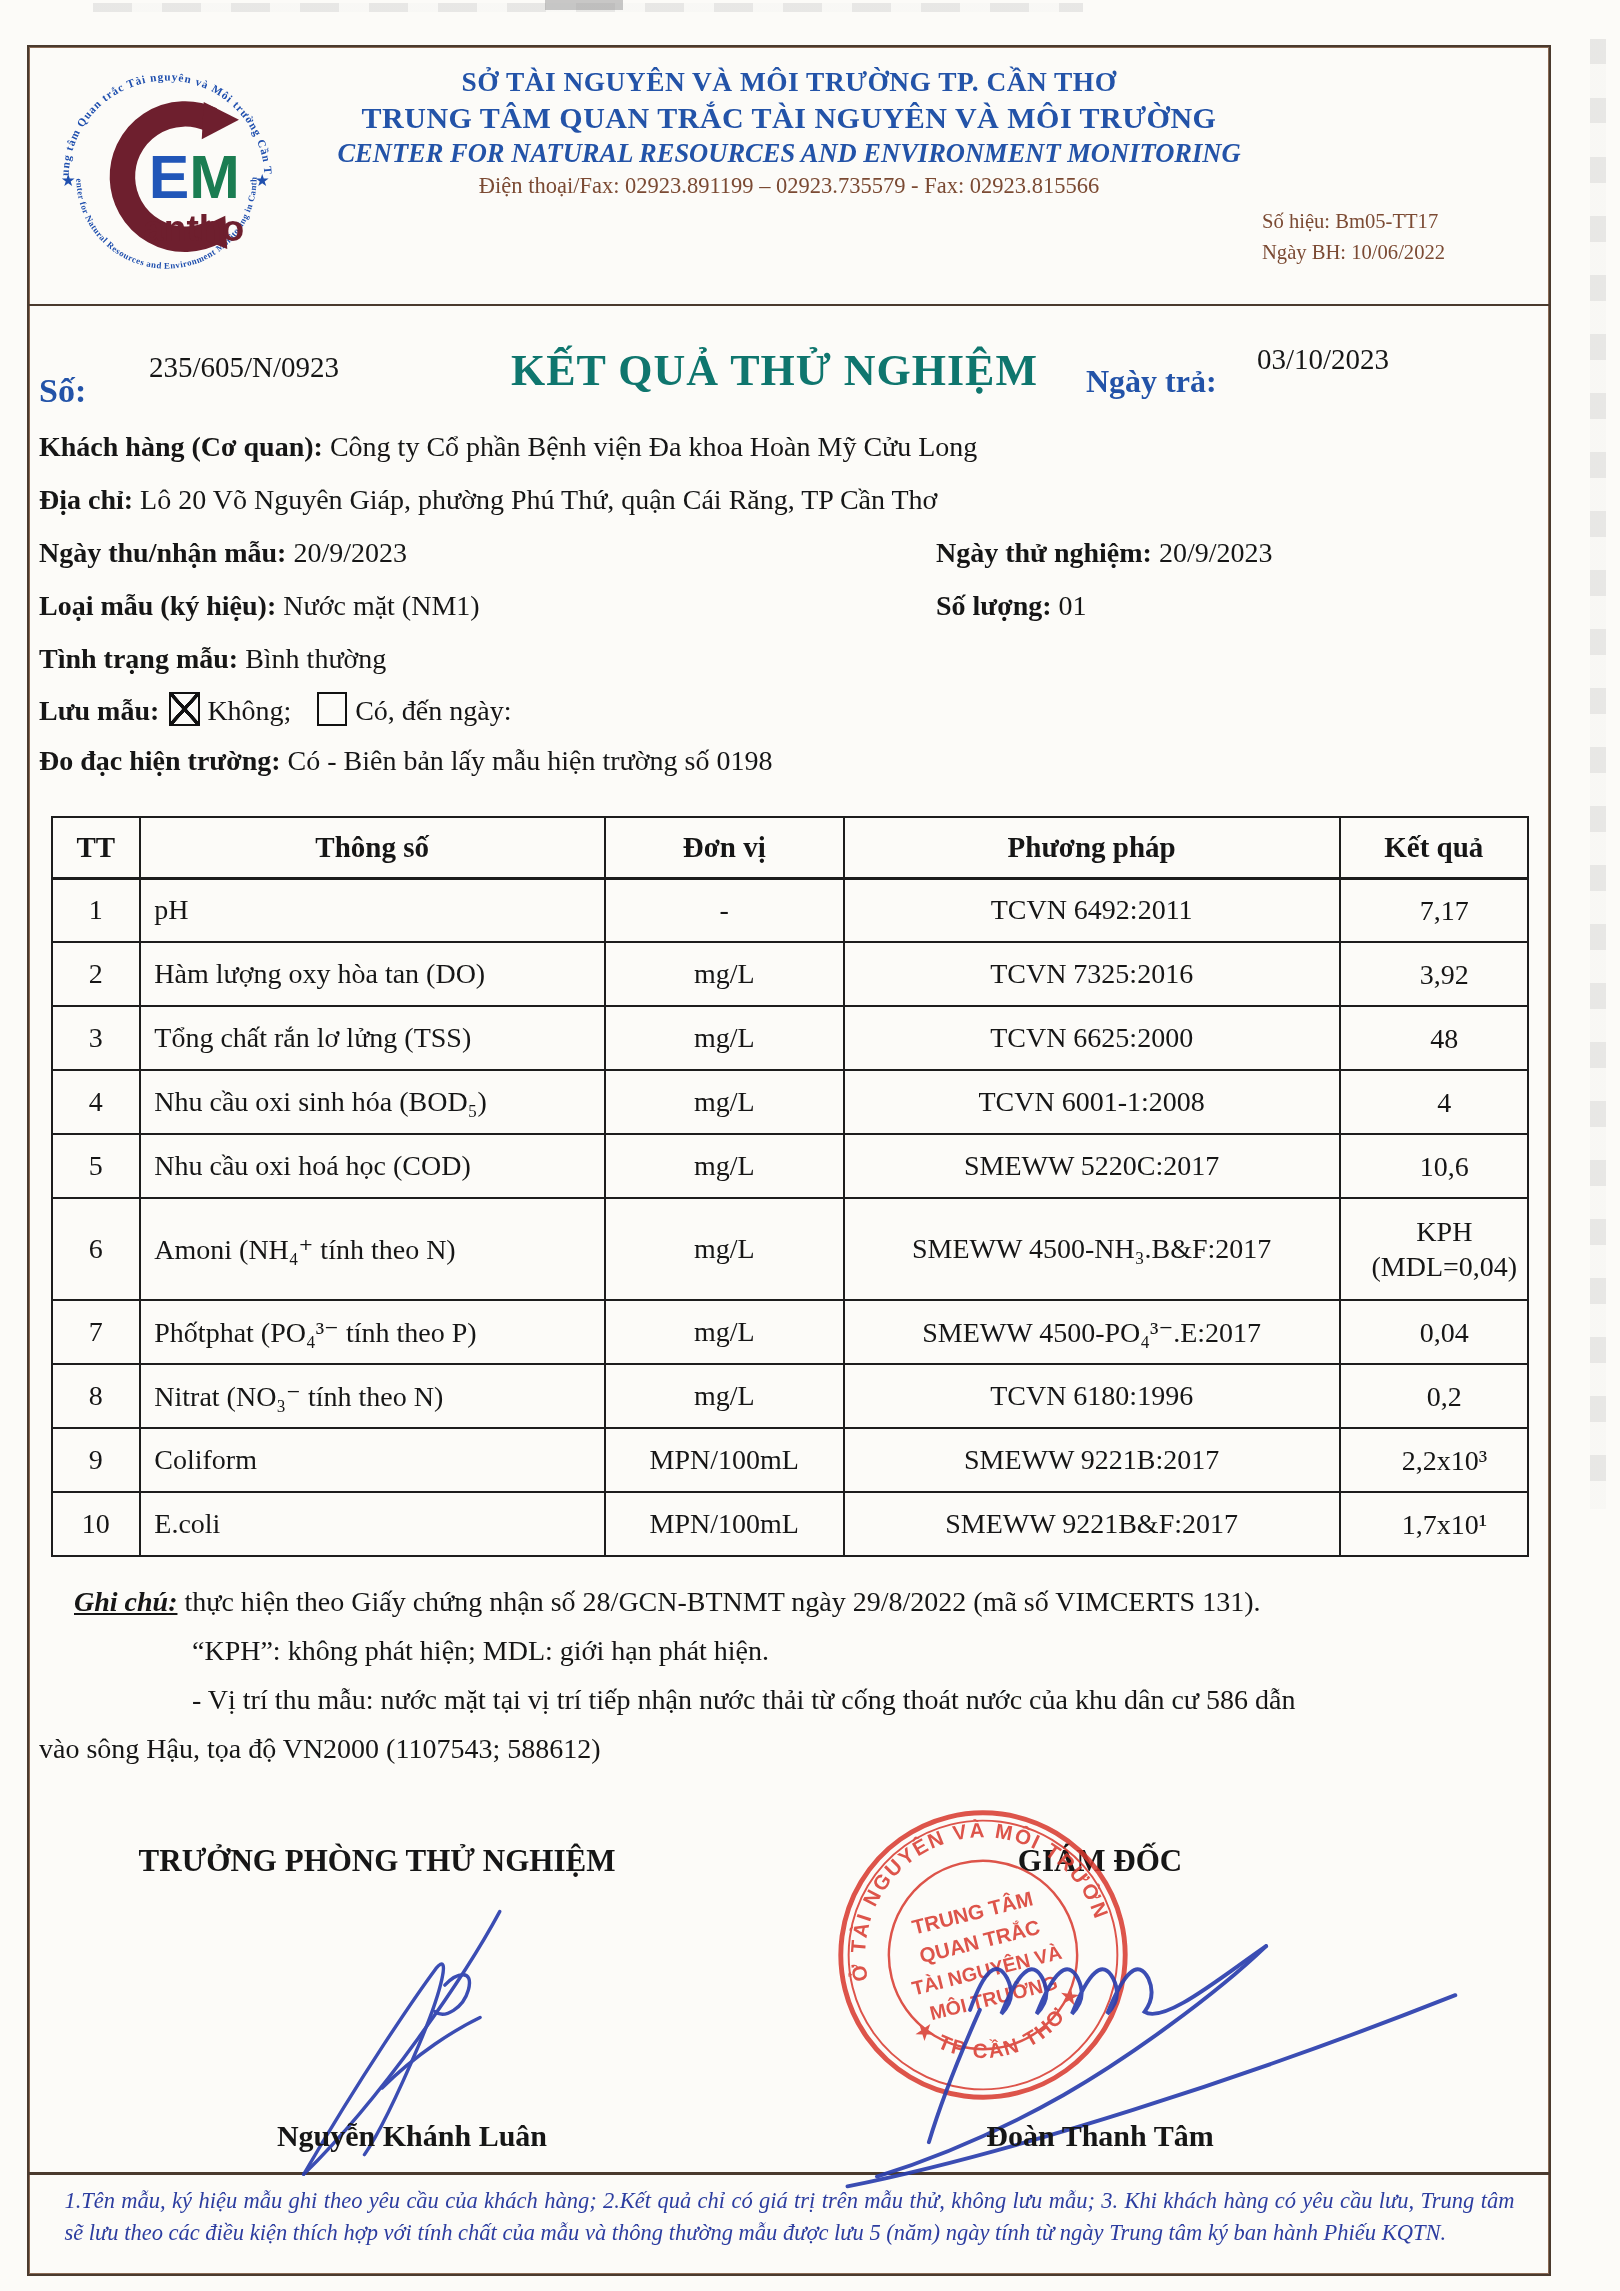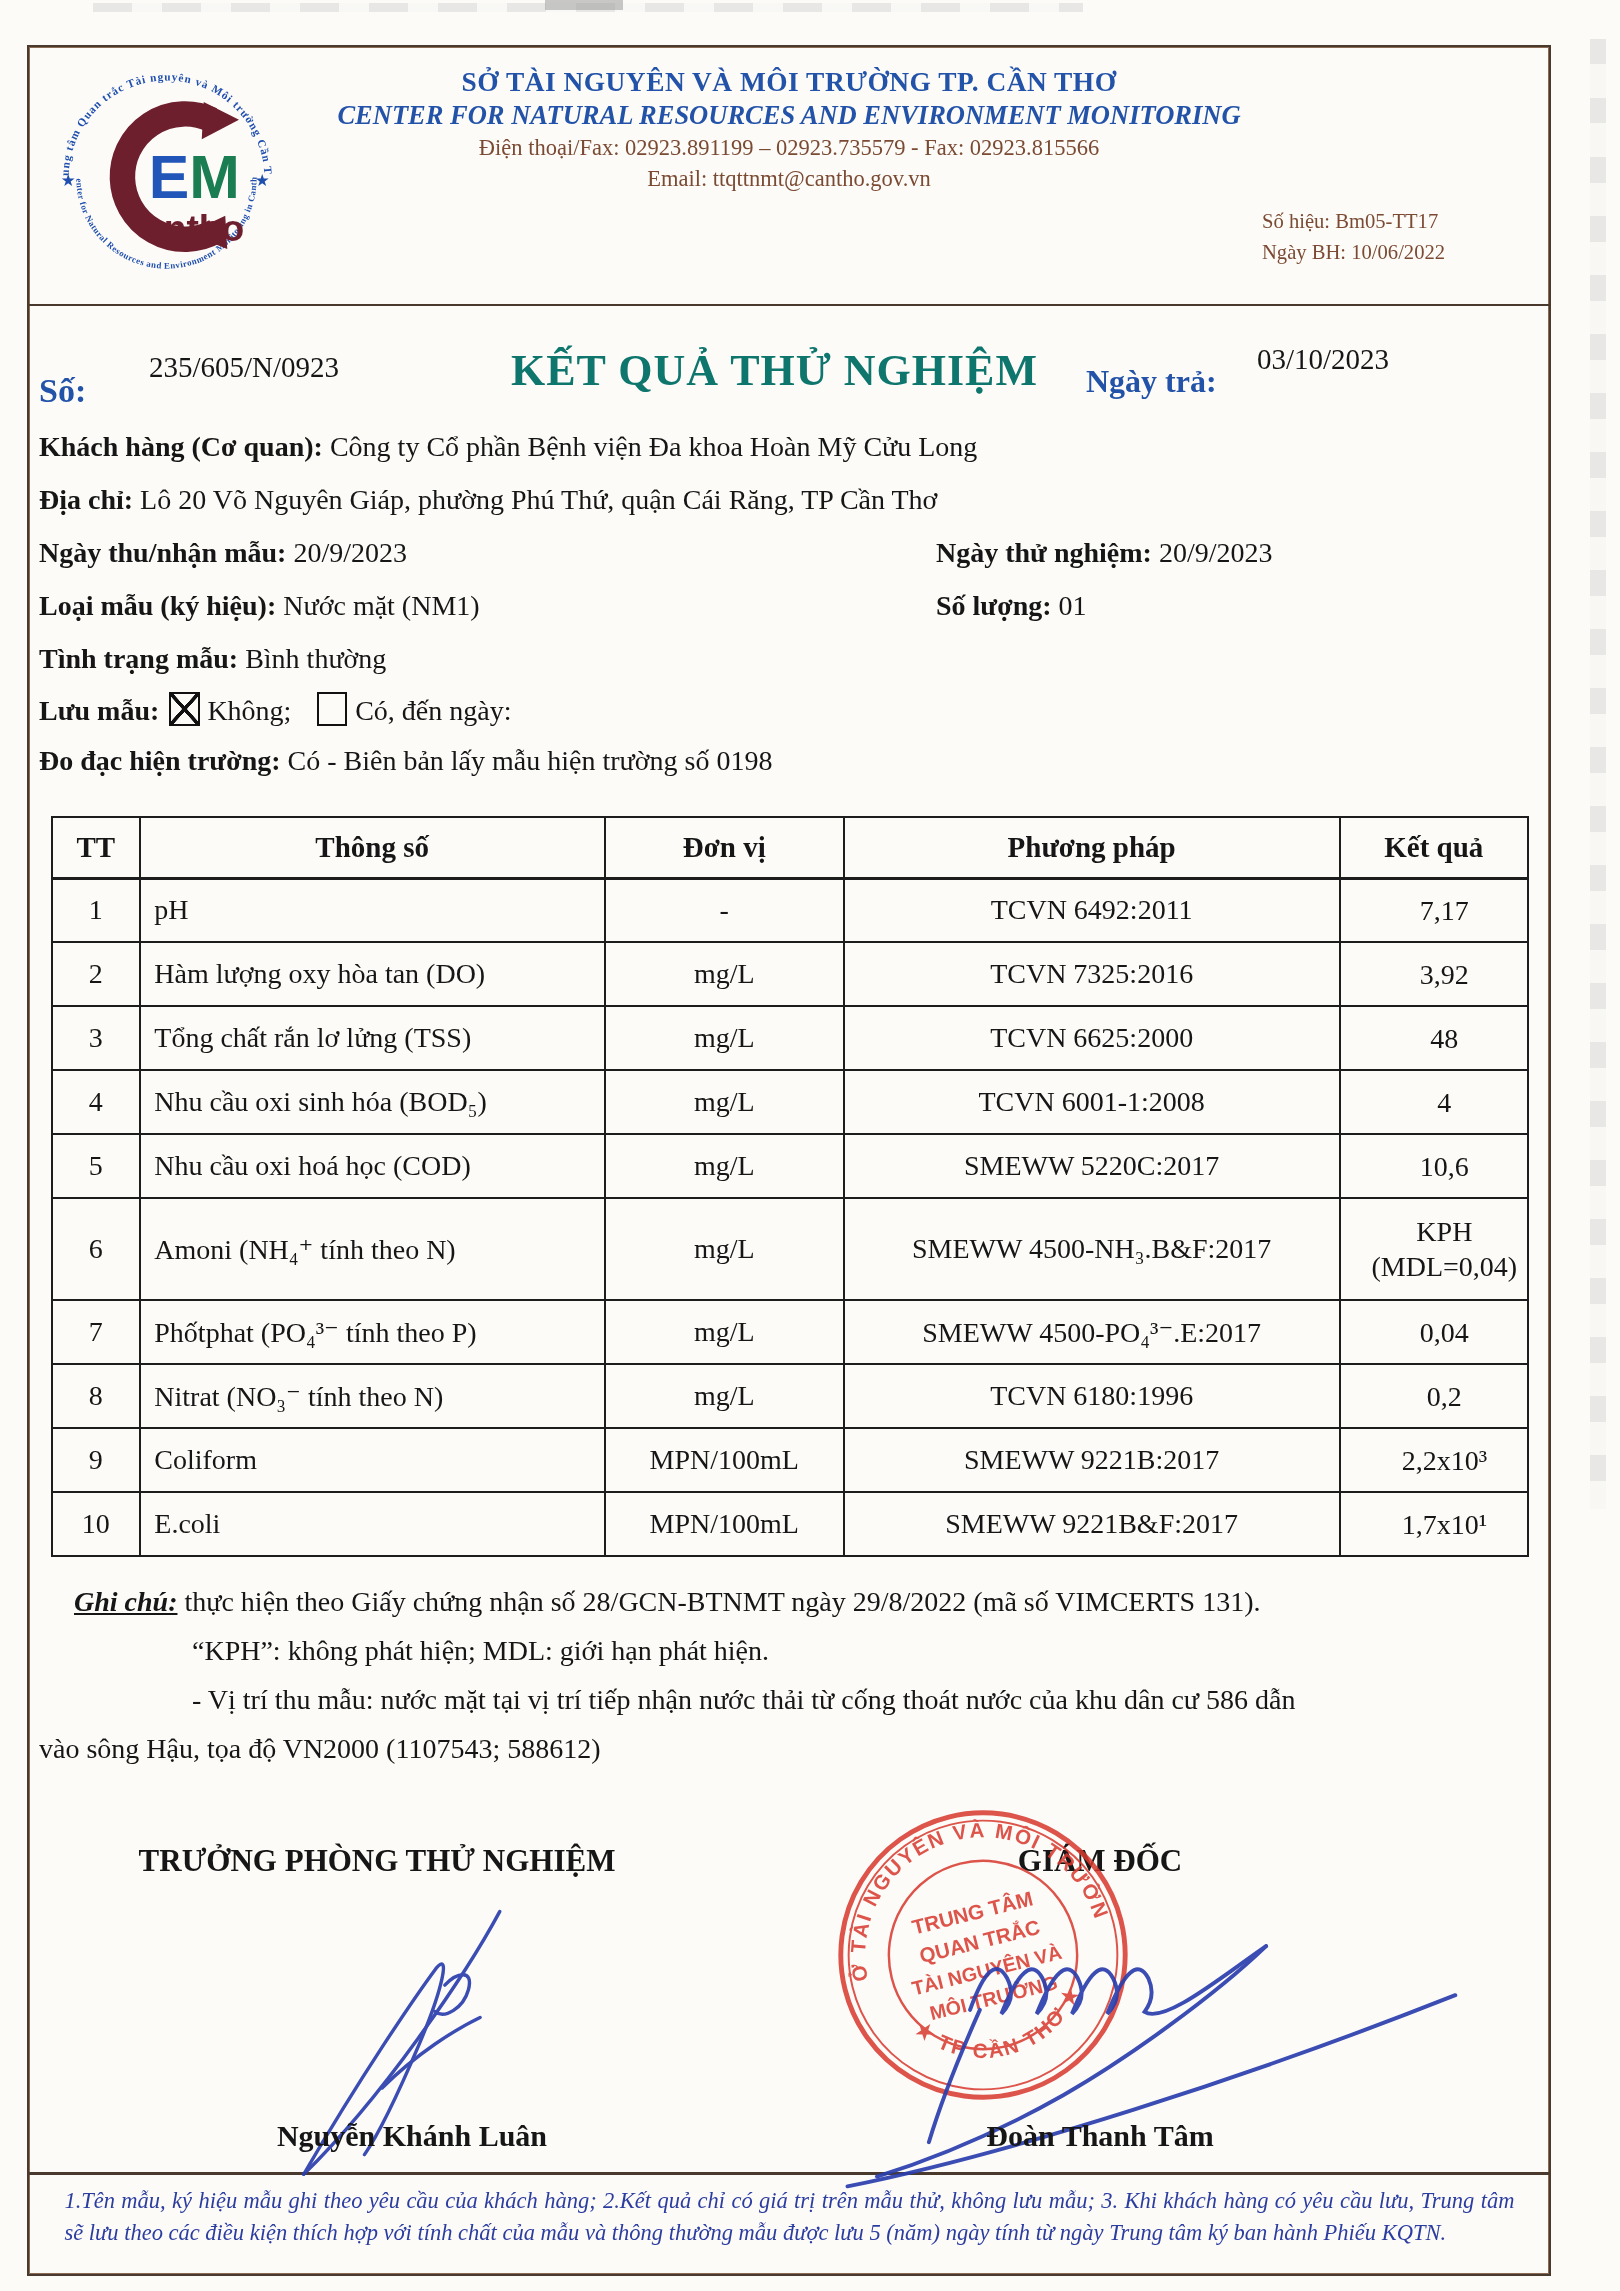--- a/index.html
+++ b/index.html
@@ -98,23 +98,23 @@
     <path d="M 168 62 A 64 64 0 1 0 172 176" fill="none" stroke="#6e1f2e" stroke-width="26"></path>
     <path d="M 160 44 L 196 62 L 158 82 Z" fill="#6e1f2e"></path>
     <path d="M 182 160 L 144 178 L 184 194 Z" fill="#6e1f2e"></path>
     <text x="104" y="142" font-size="62" font-weight="bold" font-family="Liberation Sans, sans-serif"><tspan fill="#2156b8">E</tspan><tspan fill="#1b7d52">M</tspan></text>
     <text x="98" y="186" font-size="38" font-weight="bold" font-family="Liberation Sans, sans-serif" fill="#6e1f2e">antho</text>
   </svg>
 </div>
 
 <div class="abs head-text">
   <div class="dept">SỞ TÀI NGUYÊN VÀ MÔI TRƯỜNG TP. CẦN THƠ</div>
+  <div class="center-vi">TRUNG TÂM QUAN TRẮC TÀI NGUYÊN VÀ MÔI TRƯỜNG</div>
   <div class="center-en">CENTER FOR NATURAL RESOURCES AND ENVIRONMENT MONITORING</div>
   <div class="addr">Điện thoại/Fax: 02923.891199 – 02923.735579 - Fax: 02923.815566</div>
-  <div class="addr">Email: ttqttnmt@cantho.gov.vn</div>
 </div>
 <div class="abs form-box">
   <div>Số hiệu: Bm05-TT17</div>
   <div>Ngày BH: 10/06/2022</div>
 </div>
 
 <div class="abs so-label">Số:</div>
 <div class="abs so-value">235/605/N/0923</div>
 <div class="abs doc-title">KẾT QUẢ THỬ NGHIỆM</div>
 <div class="abs ngaytra-label">Ngày trả:</div>

